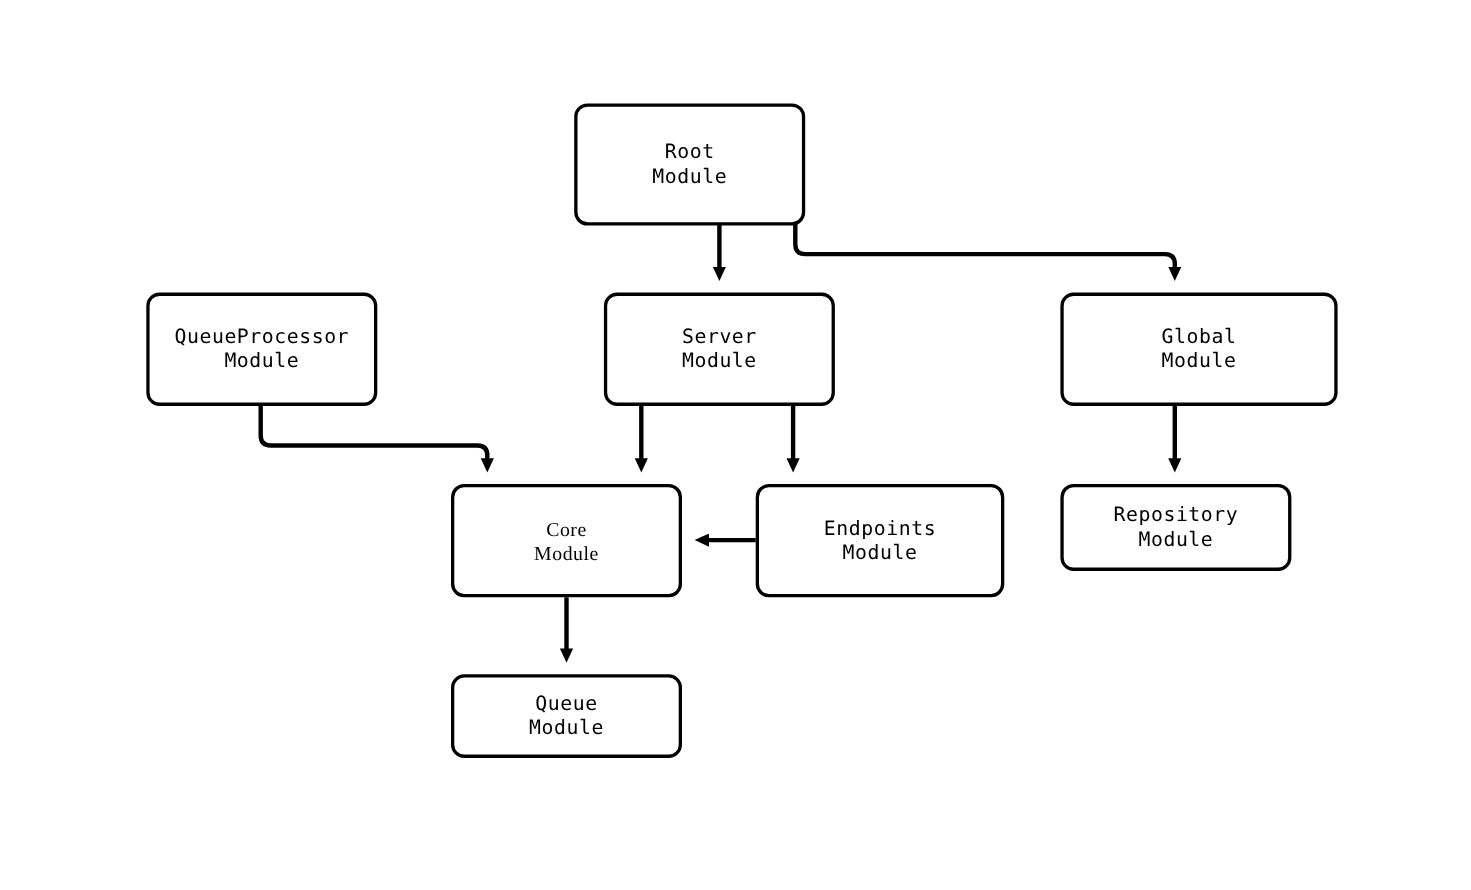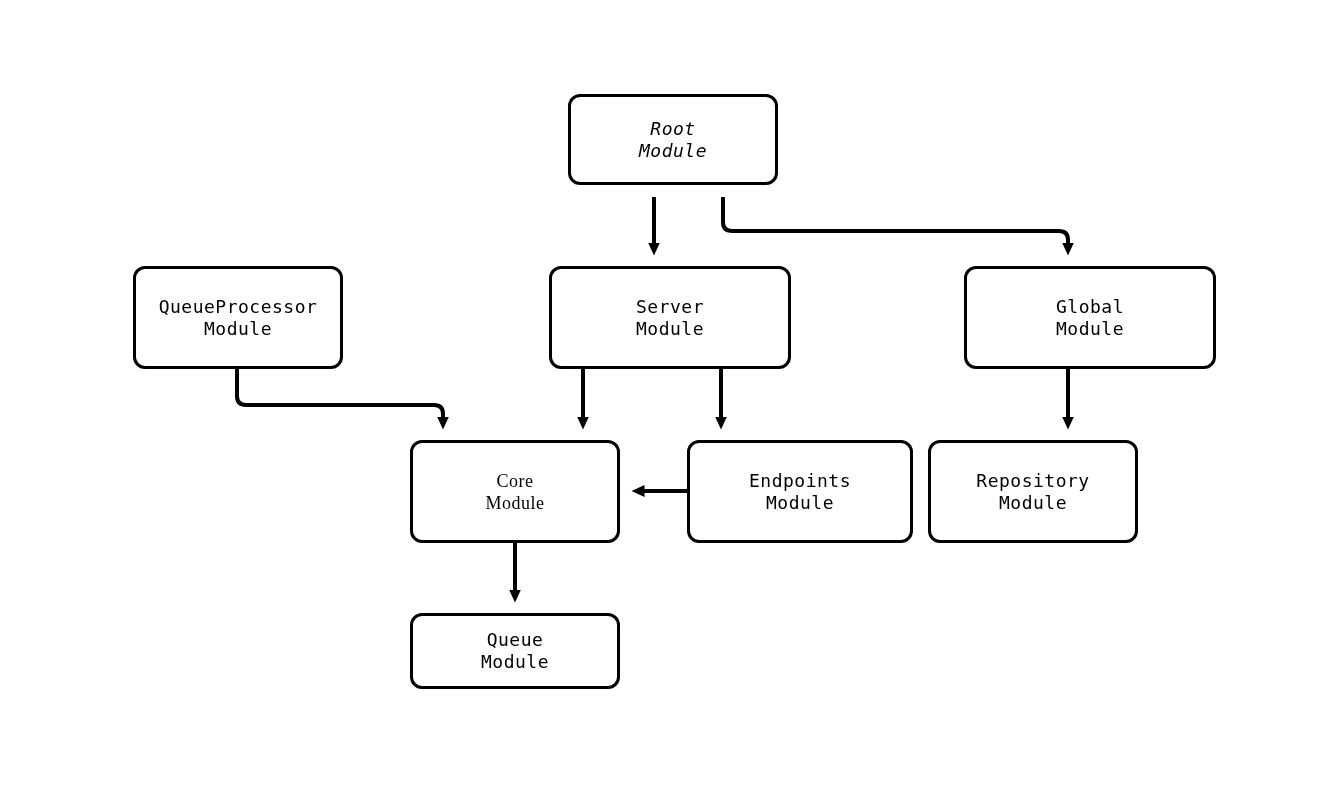--- a/index.html
+++ b/index.html
@@ -81,51 +81,51 @@
 
     <g>
       <path d="M1068,369 L1068,418" stroke="#000000" stroke-width="4" fill="none" marker-end="url(#arrow-down)"></path>
     </g>
 
     <g>
       <path d="M515,543 L515,591" stroke="#000000" stroke-width="4" fill="none" marker-end="url(#arrow-down)"></path>
     </g>
   </svg>
 
-  <div class="node" style="left:568px; top:94px; width:210px; height:91px;font-style:italic;">
+  <div class="node" style="left:522px; top:94px; width:210px; height:111px;">
     <div class="node-line">Root</div>
     <div class="node-line">Module</div>
   </div>
 
   <div class="node" style="left:133px; top:266px; width:210px; height:103px;">
     <div class="node-line">QueueProcessor</div>
     <div class="node-line">Module</div>
   </div>
 
-  <div class="node" style="left:549px; top:266px; width:242px; height:103px;">
+  <div class="node" style="left:549px; top:266px; width:210px; height:103px;">
     <div class="node-line">Server</div>
     <div class="node-line">Module</div>
   </div>
 
   <div class="node" style="left:964px; top:266px; width:252px; height:103px;">
     <div class="node-line">Global</div>
     <div class="node-line">Module</div>
   </div>
 
   <div class="node" style="left:410px; top:440px; width:210px; height:103px;font-family:Liberation Serif, serif;">
     <div class="node-line">Core</div>
     <div class="node-line">Module</div>
   </div>
 
   <div class="node" style="left:687px; top:440px; width:226px; height:103px;">
     <div class="node-line">Endpoints</div>
     <div class="node-line">Module</div>
   </div>
 
-  <div class="node" style="left:928px; top:440px; width:210px; height:103px;">
+  <div class="node" style="left:964px; top:440px; width:210px; height:79px;">
     <div class="node-line">Repository</div>
     <div class="node-line">Module</div>
   </div>
 
   <div class="node" style="left:410px; top:613px; width:210px; height:76px;">
     <div class="node-line">Queue</div>
     <div class="node-line">Module</div>
   </div>
 
 </div>

